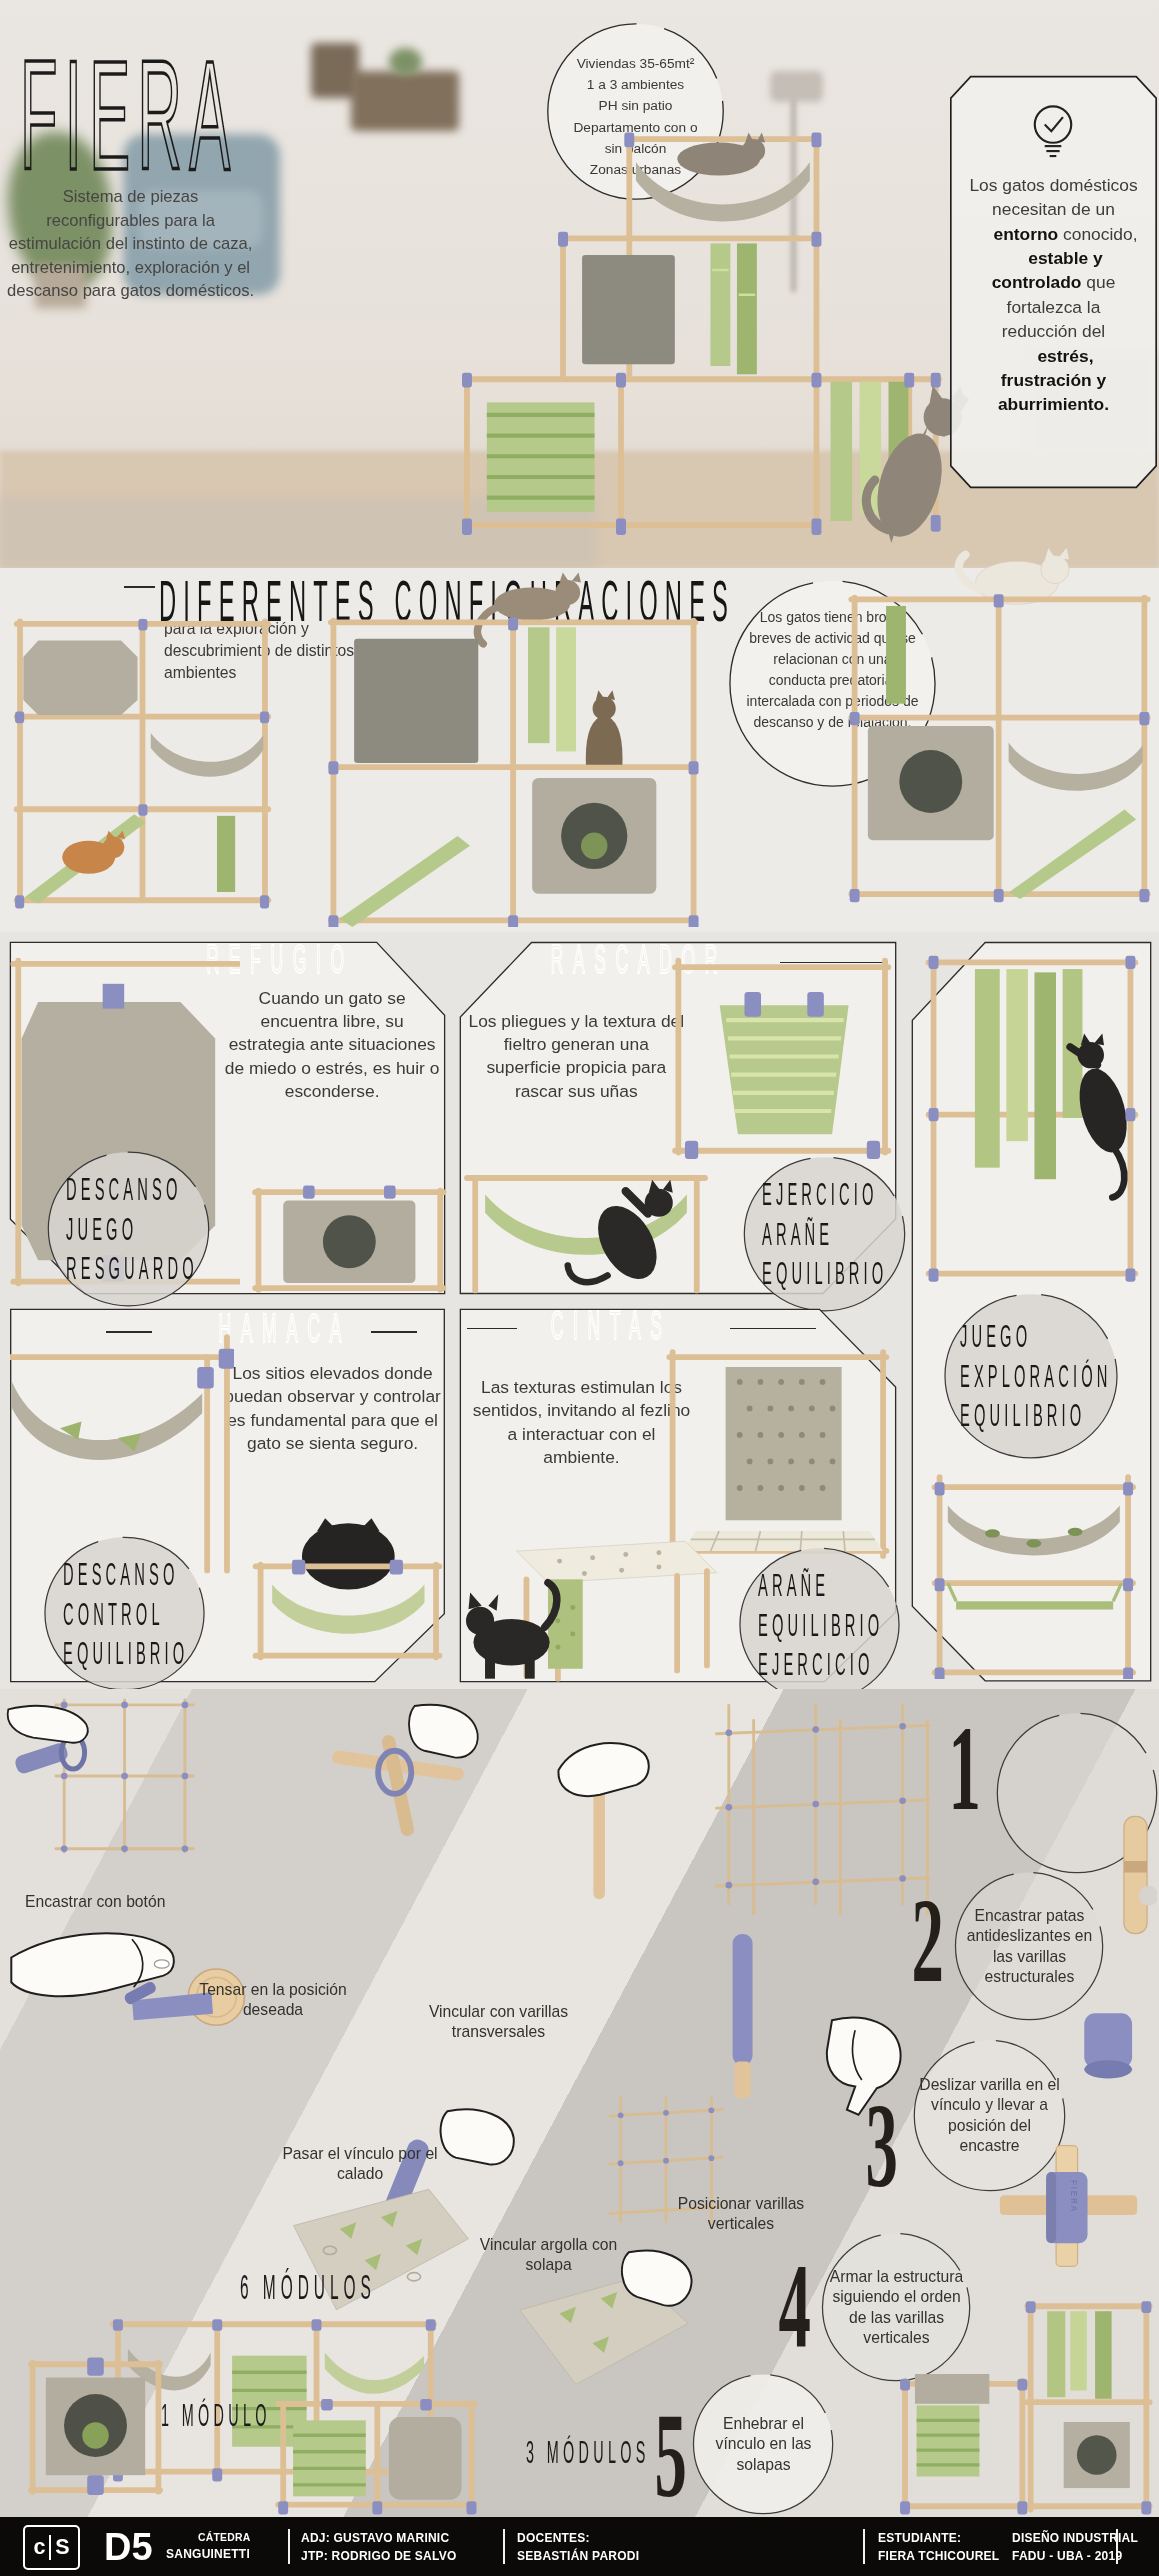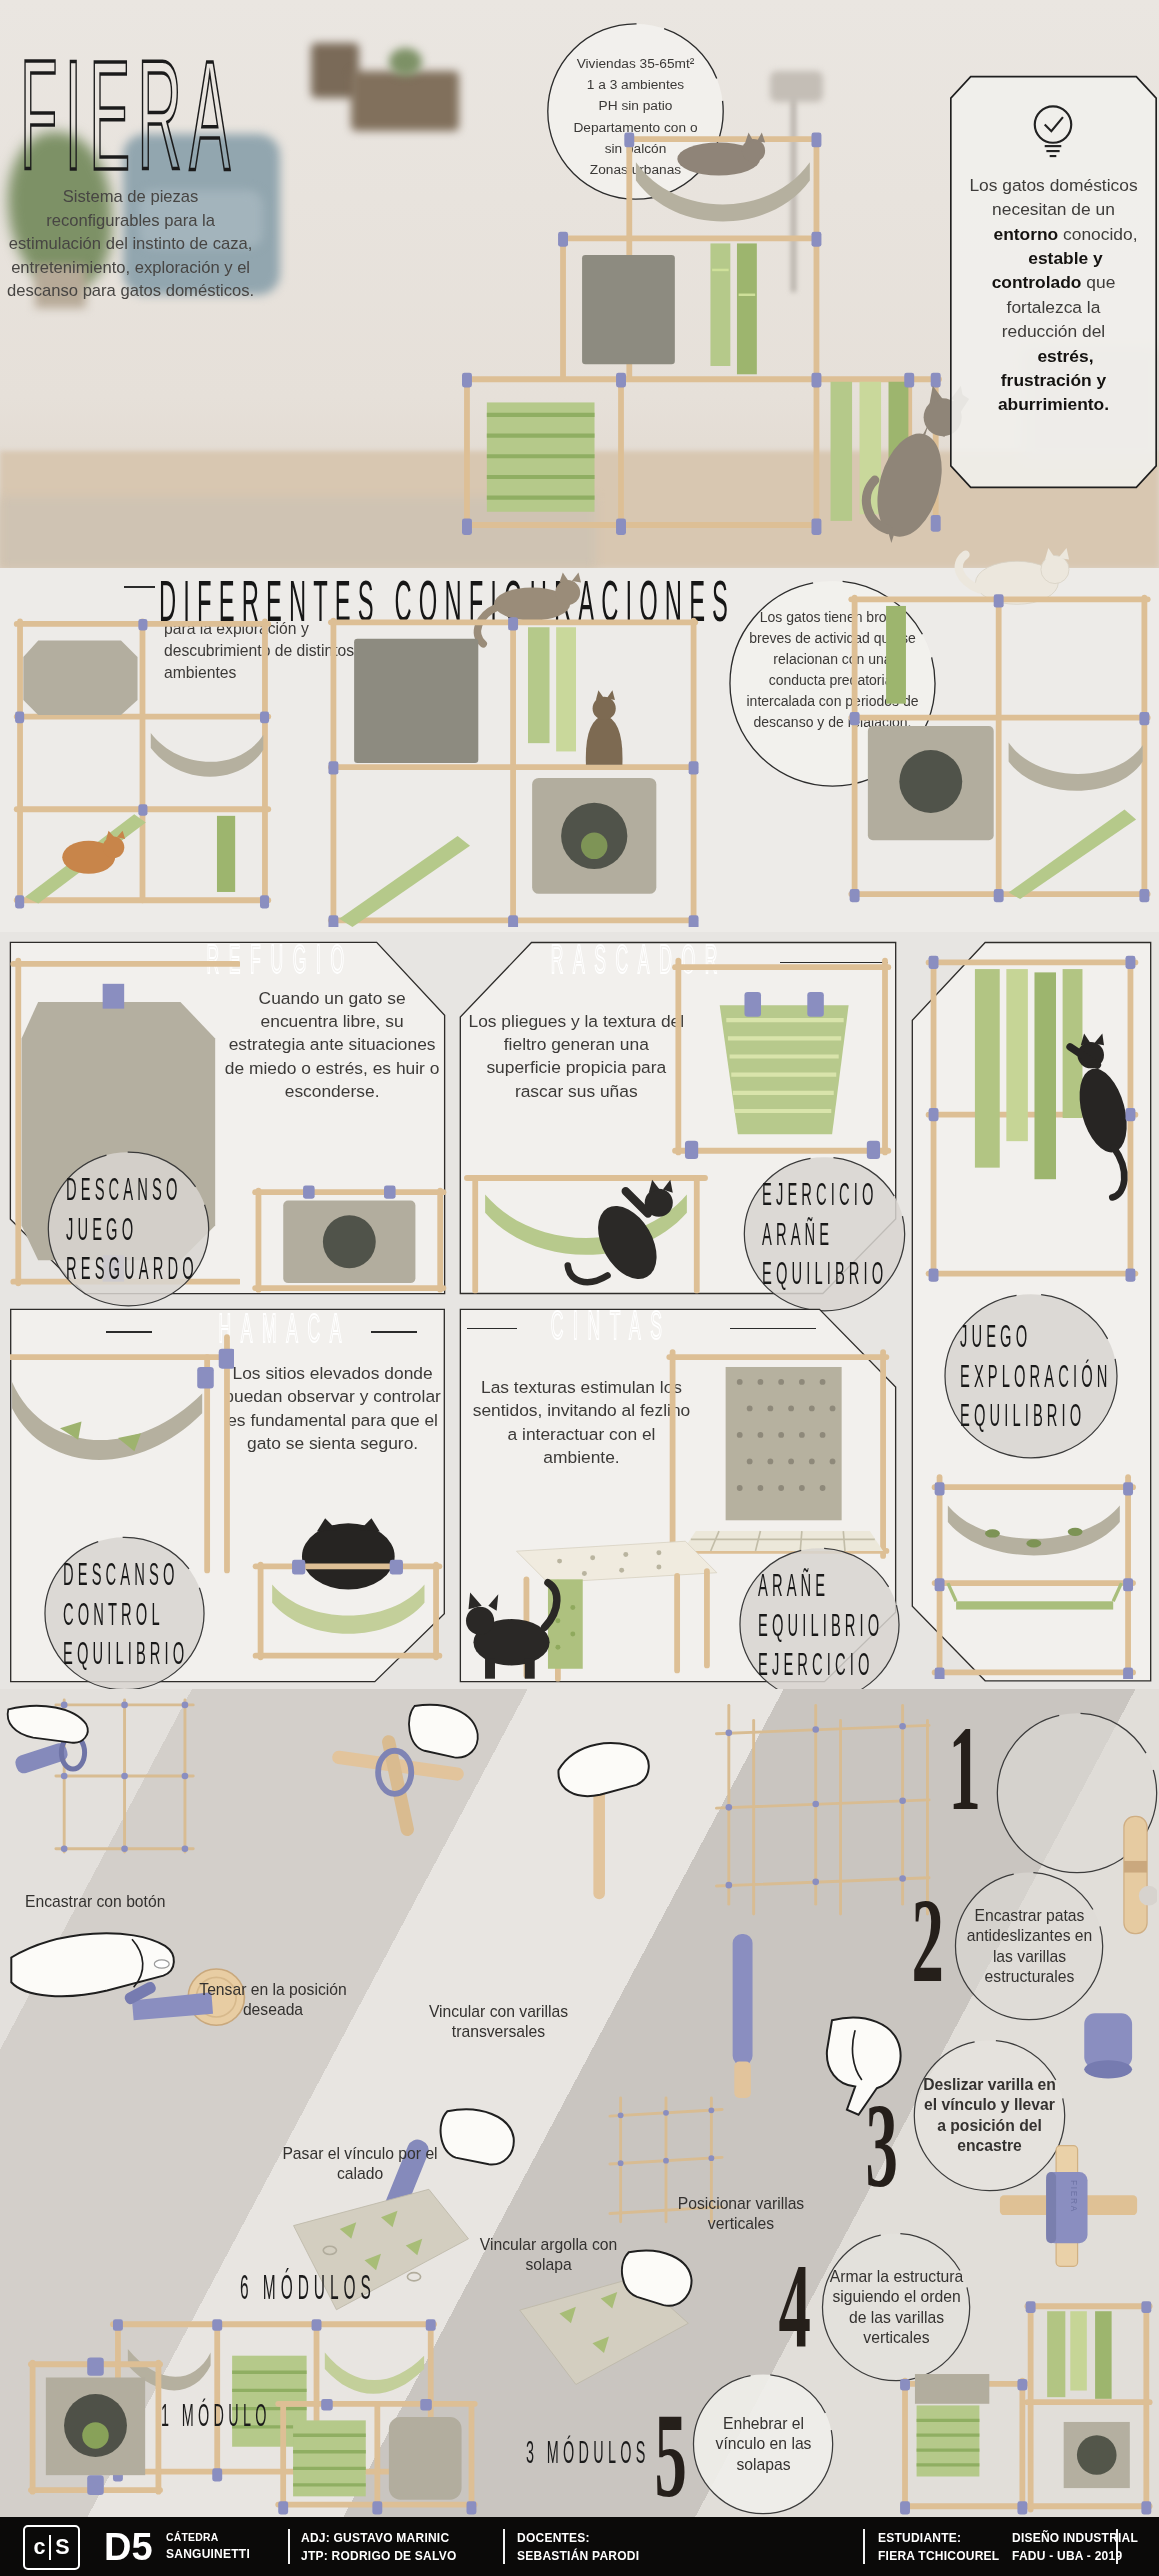--- a/index.html
+++ b/index.html
@@ -677,21 +677,21 @@
       <path d="M30,10 C70,0 106,14 112,44 C116,66 104,86 84,92 L62,124 L48,118 L58,90 C36,88 22,70 24,46 Z" fill="#fcfbf8" stroke="#1f1f1f" stroke-width="2.4"></path>
       <path d="M58,22 C52,42 54,66 66,82" stroke="#1f1f1f" stroke-width="2" fill="none"></path>
     </svg>
 
     <div class="abs" style="left:861px;top:348px;width:211px;height:174px;">
       <span class="step-num" style="position:absolute;left:0;top:60px;">3</span>
       <div class="abs" style="left:50px;top:0;width:157px;height:157px;">
         <svg width="157" height="157" viewBox="0 0 190 190" style="position:absolute;inset:0;">
           <circle cx="95" cy="95" r="91" fill="rgba(230,227,222,.75)" stroke="#3c3c3c" stroke-width="1.5" stroke-dasharray="410 26 90 24"></circle>
         </svg>
-        <div class="circ-text" style="inset:8.3px;font-weight:bold;">Deslizar varilla en el vínculo y llevar a posición del encastre</div>
+        <div class="circ-text" style="inset:8.3px;">Deslizar varilla en el vínculo y llevar a posición del encastre</div>
       </div>
     </div>
 
     <div class="abs" style="left:998px;top:455px;width:141px;height:124px;">
       <svg width="141" height="124" viewBox="0 0 170 150" style="position:absolute;inset:0;">
         <rect x="70" y="2" width="26" height="146" rx="5" fill="#ead1a8" stroke="#d1b183" stroke-width="1.5"></rect>
         <rect x="2" y="62" width="166" height="24" rx="5" fill="#dfc195"></rect>
         <rect x="58" y="34" width="50" height="86" rx="10" fill="#8a8ec0"></rect>
         <rect x="58" y="34" width="12" height="86" rx="6" fill="#7a7fae"></rect>
       </svg>
@@ -881,21 +881,21 @@
   </div>
 
   <div class="abs" style="left:0;top:2517px;width:1159px;height:59px;background:#0b0a09;">
     <div class="abs" style="left:23px;top:8.3px;width:53px;height:41px;border:2.5px solid #fff;border-radius:5px;display:flex;align-items:center;justify-content:center;gap:4.1px;">
       <span style="color:#fff;font-size:21.5px;font-weight:700;">c</span>
       <span style="display:inline-block;width:1.7px;height:25px;background:#fff;"></span>
       <span style="color:#fff;font-size:21.5px;font-weight:700;">S</span>
     </div>
     <div class="fcol" style="left:104px;font-size:38px;letter-spacing:0;">D5</div>
     <div class="fcol" style="left:166px;">
-      <div style="font-size:10.4px;">CÁTEDRA</div>
+      <div style="font-size:10.4px;margin-left:32px;">CÁTEDRA</div>
       <div>SANGUINETTI</div>
     </div>
     <div class="fdiv" style="left:288px;"></div>
     <div class="fcol" style="left:301px;">
       <div>ADJ: GUSTAVO MARINIC</div>
       <div>JTP: RODRIGO DE SALVO</div>
     </div>
     <div class="fdiv" style="left:503px;"></div>
     <div class="fcol" style="left:517px;">
       <div>DOCENTES:</div>

